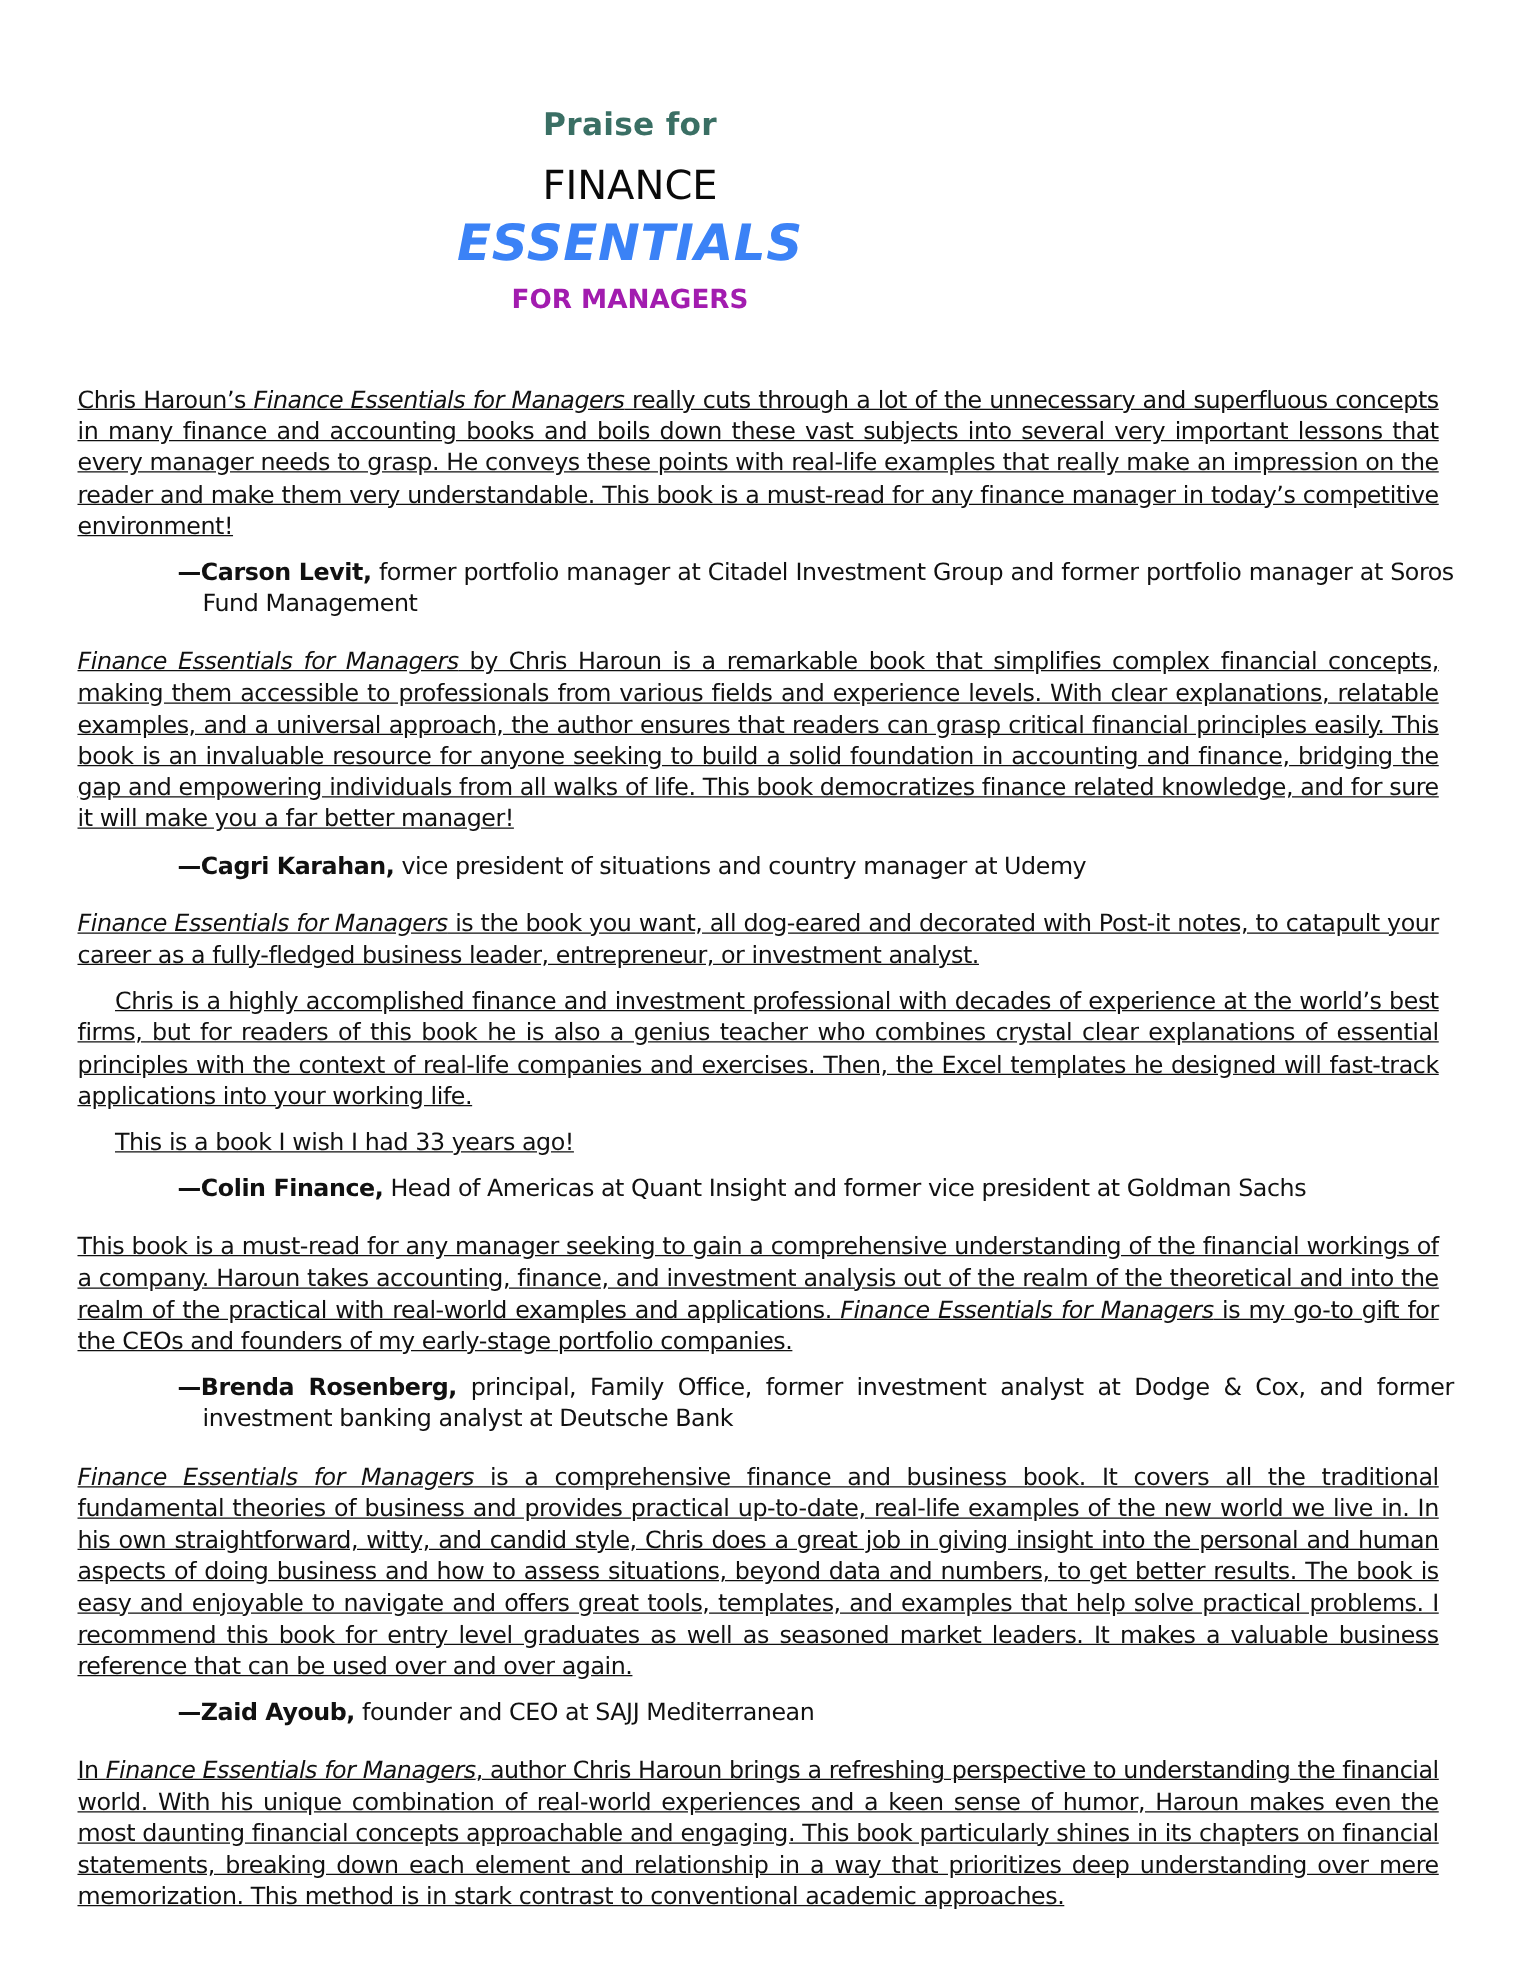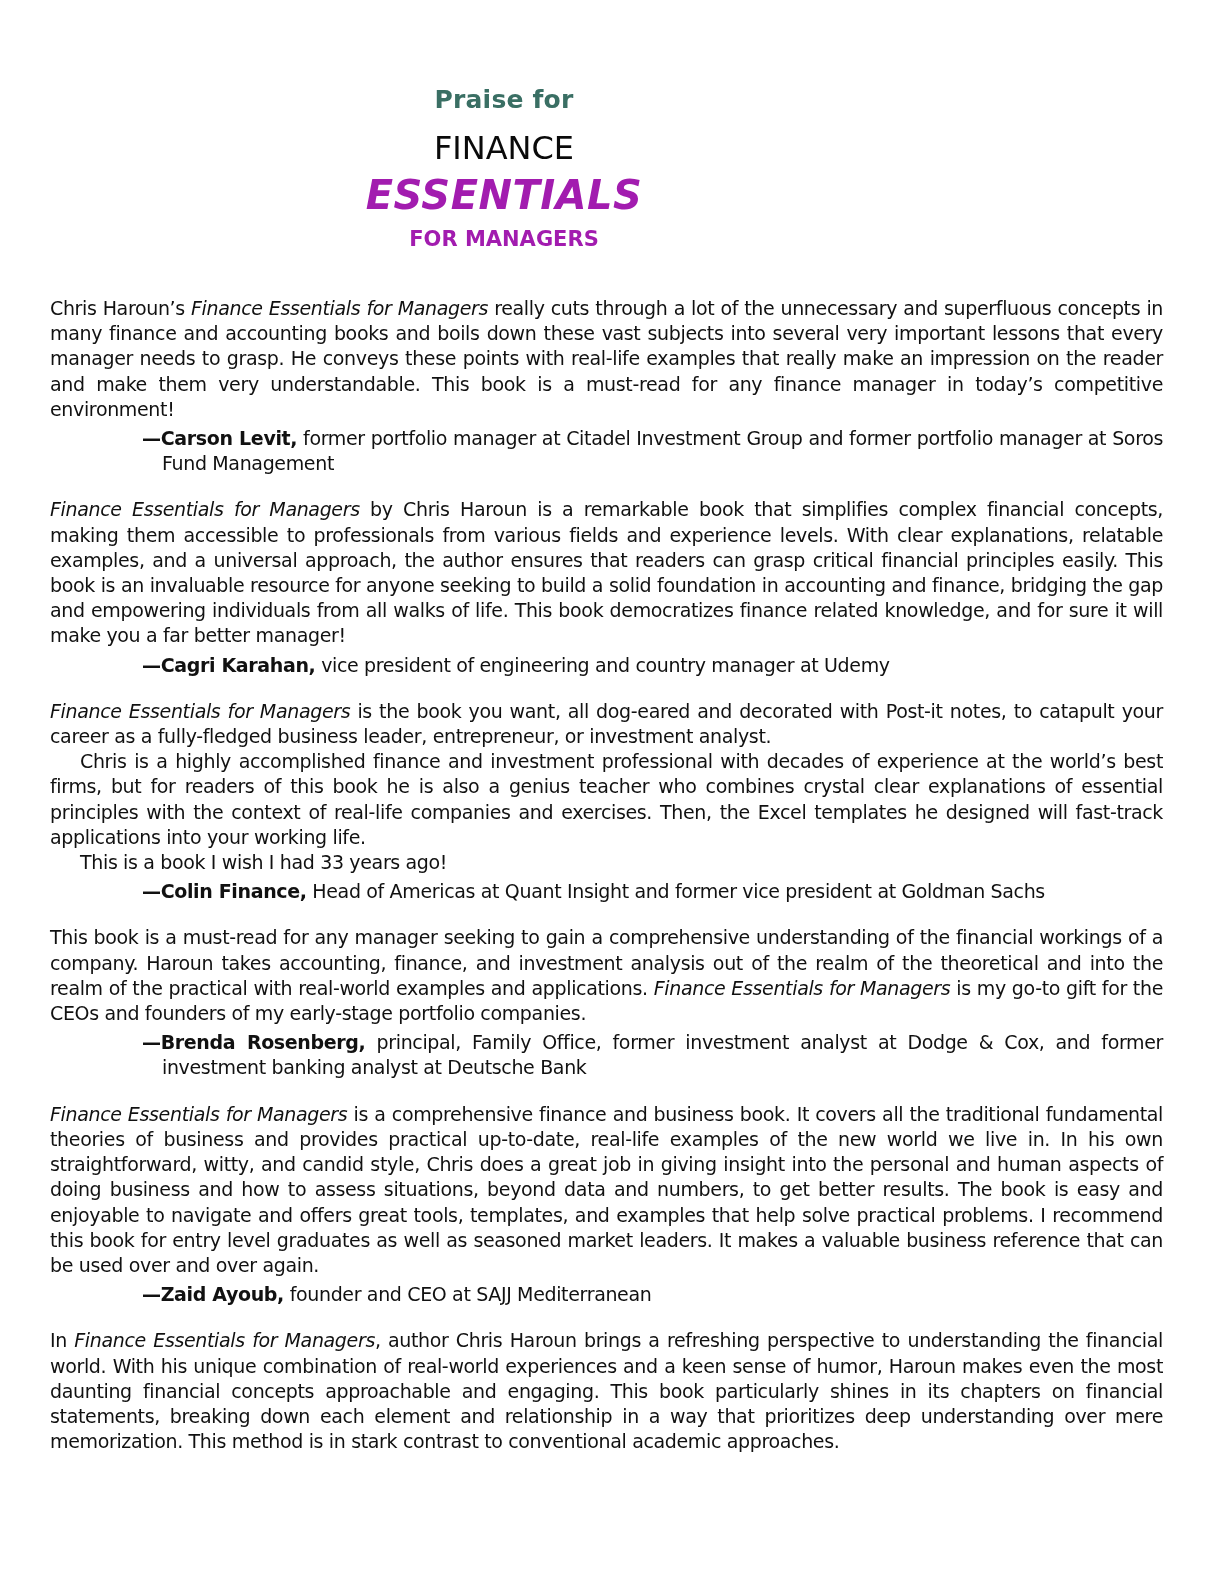--- a/index.html
+++ b/index.html
@@ -32,21 +32,21 @@
       font-size: 32px;
       color: #0a0a0a;
       line-height: 44px;
       margin-top: 8px;
     }
     .essentials {
       font-family: "DejaVu Sans", sans-serif;
       font-weight: bold;
       font-style: italic;
       font-size: 40px;
-      color: #a21caf;
+      color: #3b82f6;
       line-height: 46px;
       letter-spacing: 0.5px;
       margin-top: 2px;
     }
     .managers {
       font-family: "DejaVu Sans", sans-serif;
       font-weight: bold;
       font-size: 21px;
       color: #a21caf;
       line-height: 30px;
@@ -55,23 +55,24 @@
     .content {
       position: absolute;
       top: 296px;
       left: 50px;
       width: 1113px;
       font-size: 19px;
       line-height: 25.2px;
       letter-spacing: -0.35px;
     }
     .para {
-      margin: 0;
+      margin: 12px;
       text-align: justify;
       text-align-last: left;
+      text-decoration: underline;
     }
     .para.indent { text-indent: 30px; }
     .attrib {
       margin: 4px 0 0 0;
       padding-left: 92px;
       text-indent: -20px;
       margin-left: 20px;
       text-align: justify;
       text-align-last: left;
     }
@@ -91,21 +92,21 @@
 
 <div class="content">
 
   <div class="block">
     <p class="para"><span>Chris Haroun’s </span><em>Finance Essentials for Managers</em><span> really cuts through a lot of the unnecessary and superfluous concepts in many finance and accounting books and boils down these vast subjects into several very important lessons that every manager needs to grasp. He conveys these points with real-life examples that really make an impression on the reader and make them very understandable. This book is a must-read for any finance manager in today’s competitive environment!</span></p>
     <p class="attrib"><span class="name">—</span><span class="name">Carson Levit,</span><span> former portfolio manager at Citadel Investment Group and former portfolio manager at Soros Fund Management</span></p>
   </div>
 
   <div class="block">
     <p class="para"><span></span><em>Finance Essentials for Managers</em><span> by Chris Haroun is a remarkable book that simplifies complex financial concepts, making them accessible to professionals from various fields and experience levels. With clear explanations, relatable examples, and a universal approach, the author ensures that readers can grasp critical financial principles easily. This book is an invaluable resource for anyone seeking to build a solid foundation in accounting and finance, bridging the gap and empowering individuals from all walks of life. This book democratizes finance related knowledge, and for sure it will make you a far better manager!</span></p>
-    <p class="attrib"><span class="name">—</span><span class="name">Cagri Karahan,</span><span> vice president of engineering and country manager at Udemy</span></p>
+    <p class="attrib"><span class="name">—</span><span class="name">Cagri Karahan,</span><span> vice president of situations and country manager at Udemy</span></p>
   </div>
 
   <div class="block">
     <p class="para"><span></span><em>Finance Essentials for Managers</em><span> is the book you want, all dog-eared and decorated with Post-it notes, to catapult your career as a fully-fledged business leader, entrepreneur, or investment analyst.</span></p>
     <p class="para indent"><span>Chris is a highly accomplished finance and investment professional with decades of experience at the world’s best firms, but for readers of this book he is also a genius teacher who combines crystal clear explanations of essential principles with the context of real-life companies and exercises. Then, the Excel templates he designed will fast-track applications into your working life.</span></p>
     <p class="para indent"><span>This is a book I wish I had 33 years ago!</span></p>
     <p class="attrib"><span class="name">—</span><span class="name">Colin Finance,</span><span> Head of Americas at Quant Insight and former vice president at Goldman Sachs</span></p>
   </div>
 
   <div class="block">

